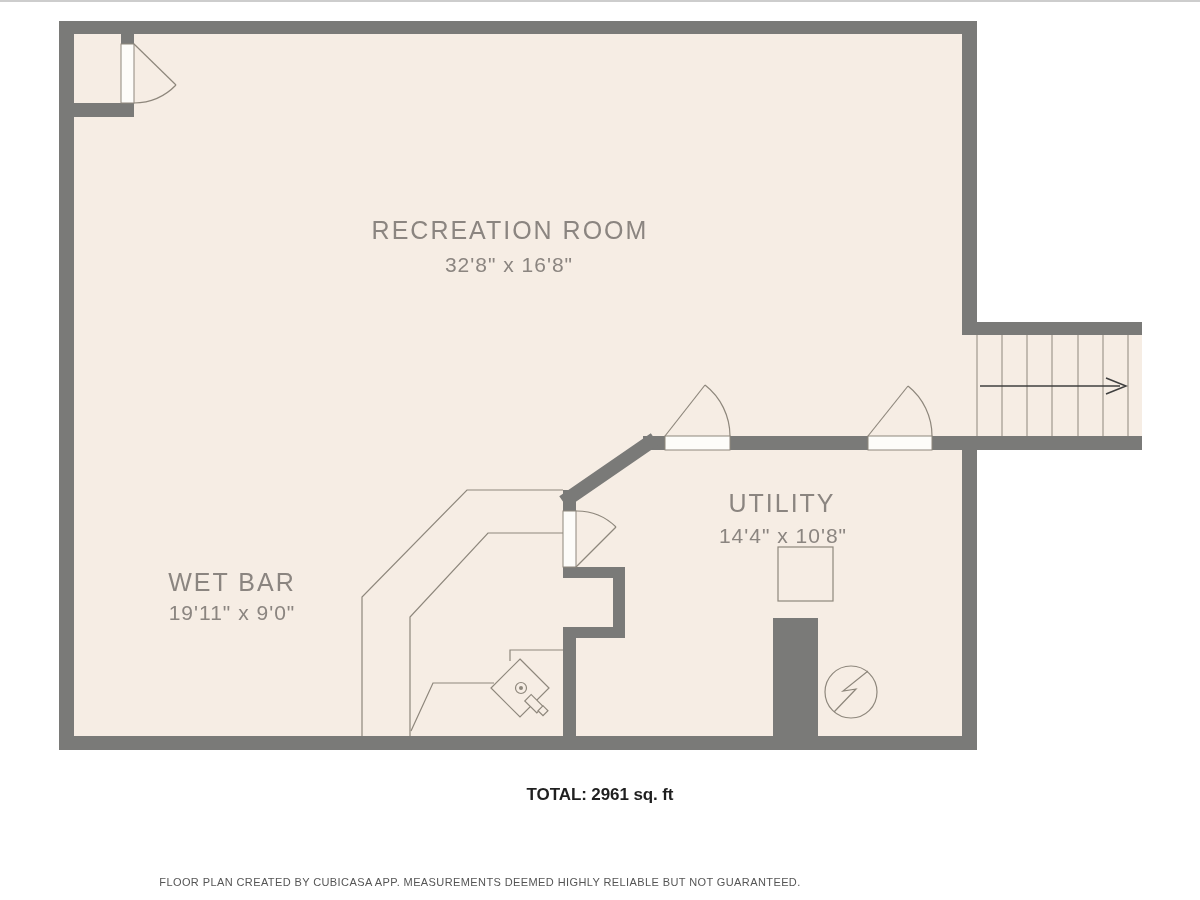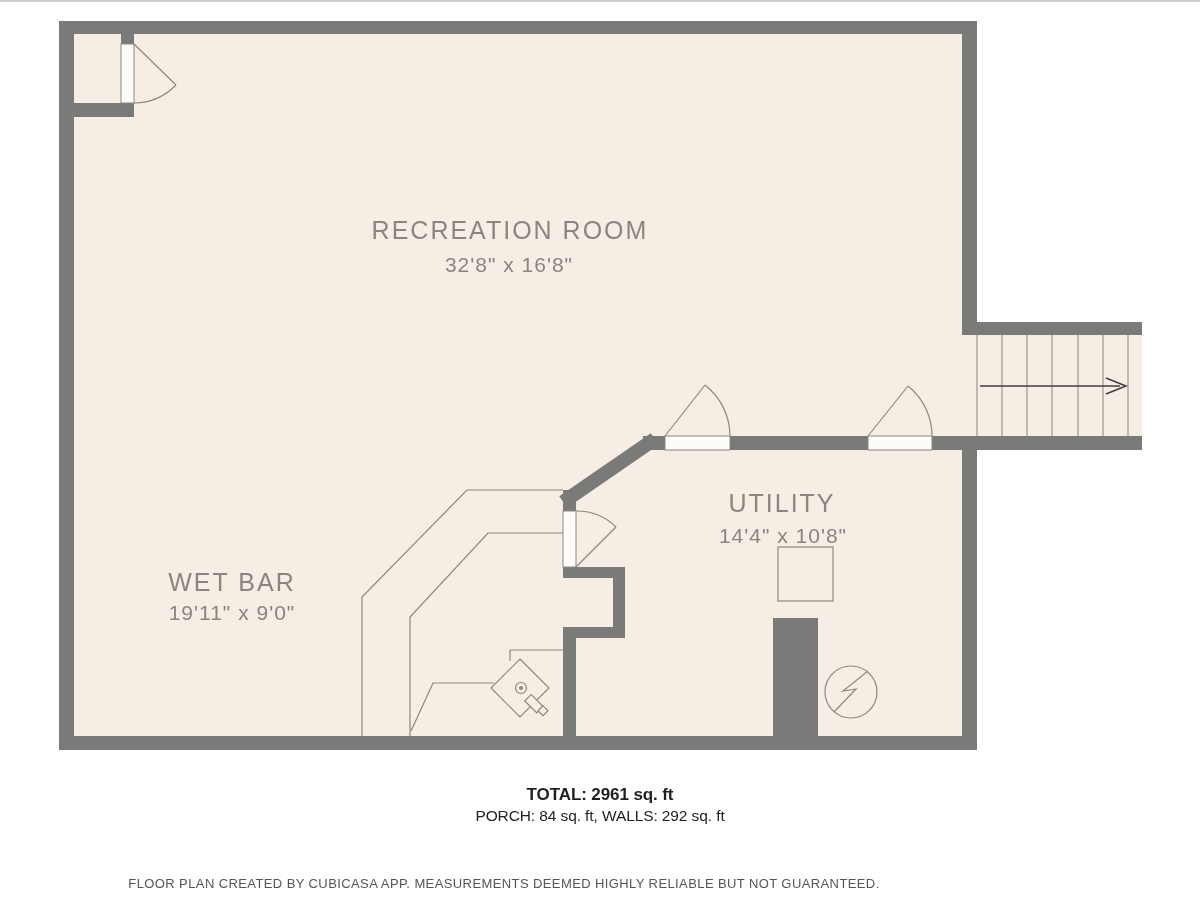--- a/index.html
+++ b/index.html
@@ -29,21 +29,21 @@
   .arrow{stroke:#3f3f3f;stroke-width:1.5;fill:none;}
   .room-name{fill:var(--label);font-size:25px;letter-spacing:2px;text-anchor:middle;}
   .room-dims{fill:var(--label);font-size:21px;letter-spacing:1px;text-anchor:middle;}
   .summary{
     position:absolute;left:0;top:784px;width:1200px;text-align:center;
     color:var(--ink);font-size:15.5px;line-height:20px;letter-spacing:-0.1px;
   }
   .summary .total{font-weight:bold;font-size:17px;line-height:22px;}
   .disclaimer{
     position:absolute;left:0;top:876px;width:960px;text-align:center;
-    color:var(--fine);font-size:13px;letter-spacing:0.4px;margin-left:24px;
+    color:var(--fine);font-size:11px;letter-spacing:0.4px;
   }
 </style>
 </head>
 <body>
 
 <div class="top-edge"></div>
 
 <div class="plan-wrap">
 <svg width="1200" height="770" viewBox="0 0 1200 770">
 
@@ -146,16 +146,15 @@
     <text class="room-name" x="232" y="591">WET BAR</text>
     <text class="room-dims" x="232" y="620">19'11" x 9'0"</text>
     <text class="room-name" x="782" y="512">UTILITY</text>
     <text class="room-dims" x="783" y="543">14'4" x 10'8"</text>
   </g>
 </svg>
 </div>
 
 <div class="summary">
   <div class="total">TOTAL: 2961 sq. ft</div>
-  <div>PORCH: 84 sq. ft, WALLS: 292 sq. ft</div>
 </div>
 
 <div class="disclaimer">FLOOR PLAN CREATED BY CUBICASA APP. MEASUREMENTS DEEMED HIGHLY RELIABLE BUT NOT GUARANTEED.</div>
 
 </body></html>

